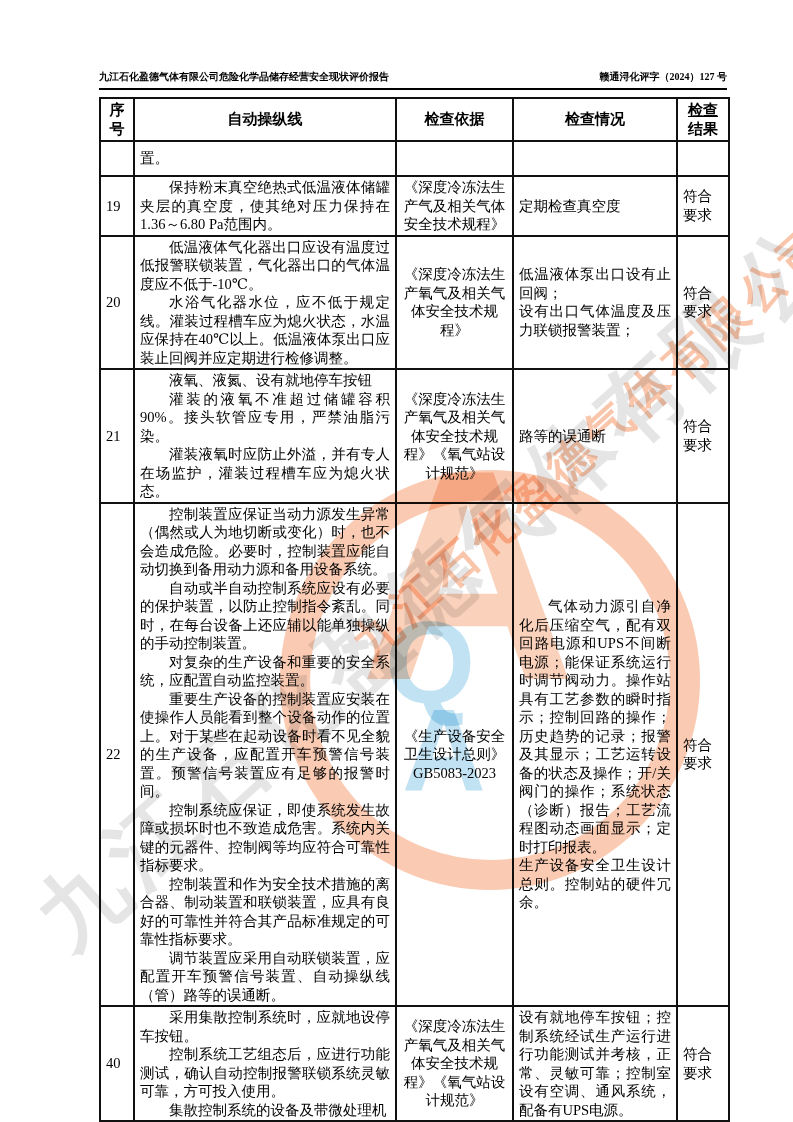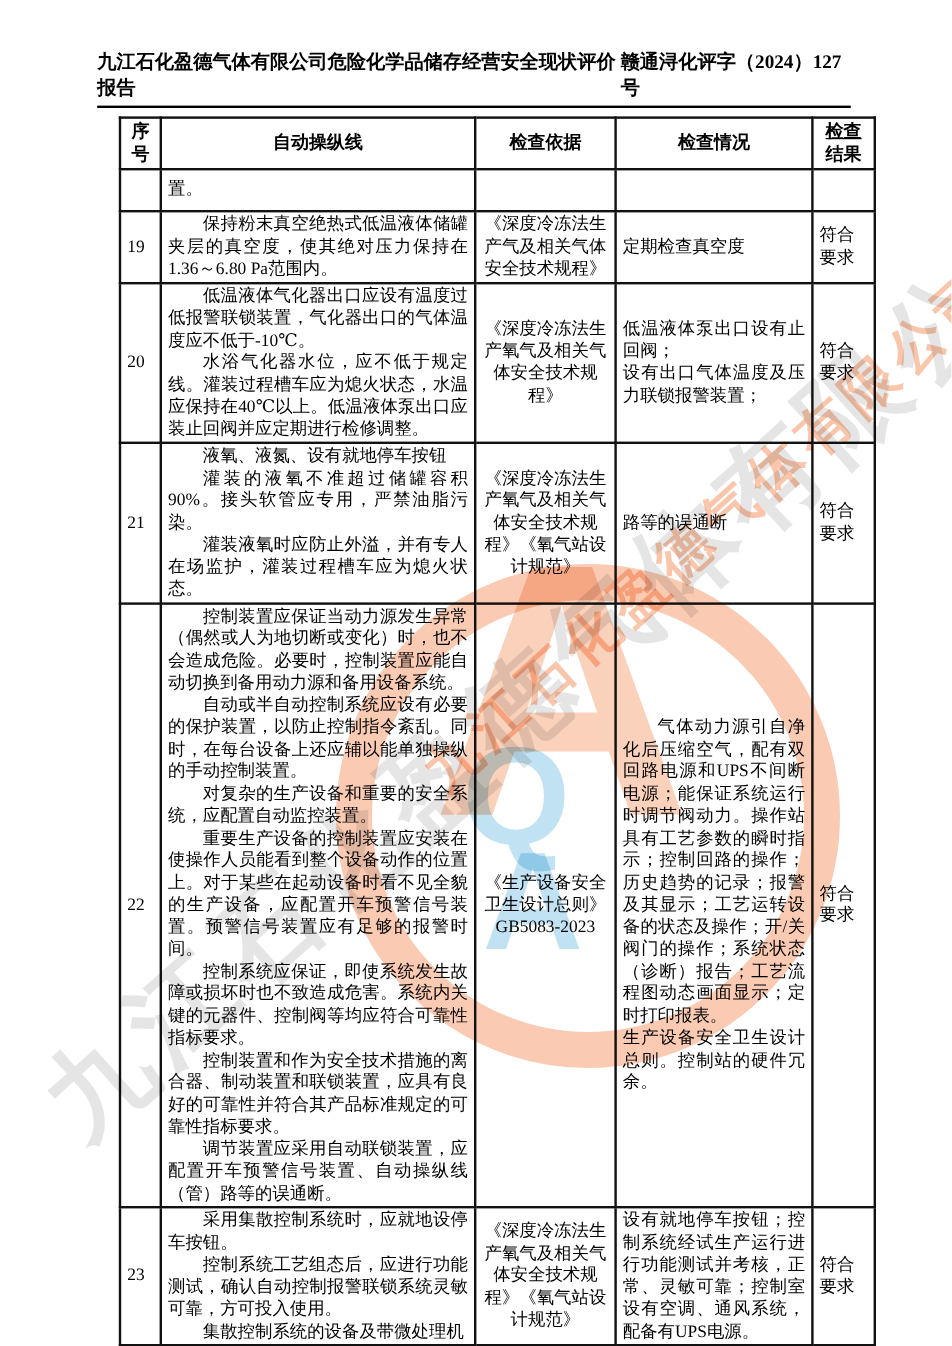--- a/index.html
+++ b/index.html
@@ -1,21 +1,21 @@
 <!DOCTYPE html>
 <html><head>
 <meta charset="utf-8">
 <style>
   html,body{margin:0;padding:0;background:#fff;}
   .page{position:relative;width:793px;height:1122px;background:#ffffff;overflow:hidden;
         font-family:"Liberation Serif","DejaVu Serif",serif;color:#000;}
   
-  .phead{position:absolute;left:81px;top:58px;width:628px;height:32px;
+  .phead{position:absolute;left:99px;top:58px;width:628px;height:32px;
          border-bottom:2px solid #000;display:flex;justify-content:space-between;
-         align-items:flex-end;font-size:16px;font-weight:bold;padding-bottom:4px;box-sizing:border-box;}
+         align-items:flex-end;font-size:10px;font-weight:bold;padding-bottom:4px;box-sizing:border-box;}
   
   .rtable{position:absolute;left:99px;top:97px;width:629px;border-collapse:collapse;
           table-layout:fixed;font-size:14.5px;line-height:18.5px;padding-left:20px;}
   .rtable td,.rtable th{border:2px solid #111;vertical-align:middle;overflow:hidden;
           padding:1px 5px;box-sizing:border-box;}
   .rtable th{font-size:15px;font-weight:bold;text-align:center;padding:1px 2px;line-height:19px;}
   .c-no{padding:1px 2px;word-break:break-all;}
   .c-content{text-align:justify;}
   .c-basis{text-align:center;}
   .c-sit{text-align:justify;}
@@ -140,21 +140,21 @@
       </td>
       <td class="c-basis">《生产设备安全卫生设计总则》GB5083-2023</td>
       <td class="c-sit">
         <p class="ind">气体动力源引自净化后压缩空气，配有双回路电源和UPS不间断电源；能保证系统运行时调节阀动力。操作站具有工艺参数的瞬时指示；控制回路的操作；历史趋势的记录；报警及其显示；工艺运转设备的状态及操作；开/关阀门的操作；系统状态（诊断）报告；工艺流程图动态画面显示；定时打印报表。</p>
         <p>生产设备安全卫生设计总则。控制站的硬件冗余。</p>
       </td>
       <td class="c-res">符合要求</td>
     </tr>
 
     <tr style="height:110px">
-      <td class="c-no">23</td>
+      <td class="c-no">40</td>
       <td class="c-content">
         <p class="ind">采用集散控制系统时，应就地设停车按钮。</p>
         <p class="ind">控制系统工艺组态后，应进行功能测试，确认自动控制报警联锁系统灵敏可靠，方可投入使用。</p>
         <p class="ind">集散控制系统的设备及带微处理机</p>
       </td>
       <td class="c-basis">《深度冷冻法生产氧气及相关气体安全技术规程》《氧气站设计规范》</td>
       <td class="c-sit">
         <p>设有就地停车按钮；控制系统经试生产运行进行功能测试并考核，正常、灵敏可靠；控制室设有空调、通风系统，配备有UPS电源。</p>
       </td>
       <td class="c-res">符合要求</td>

